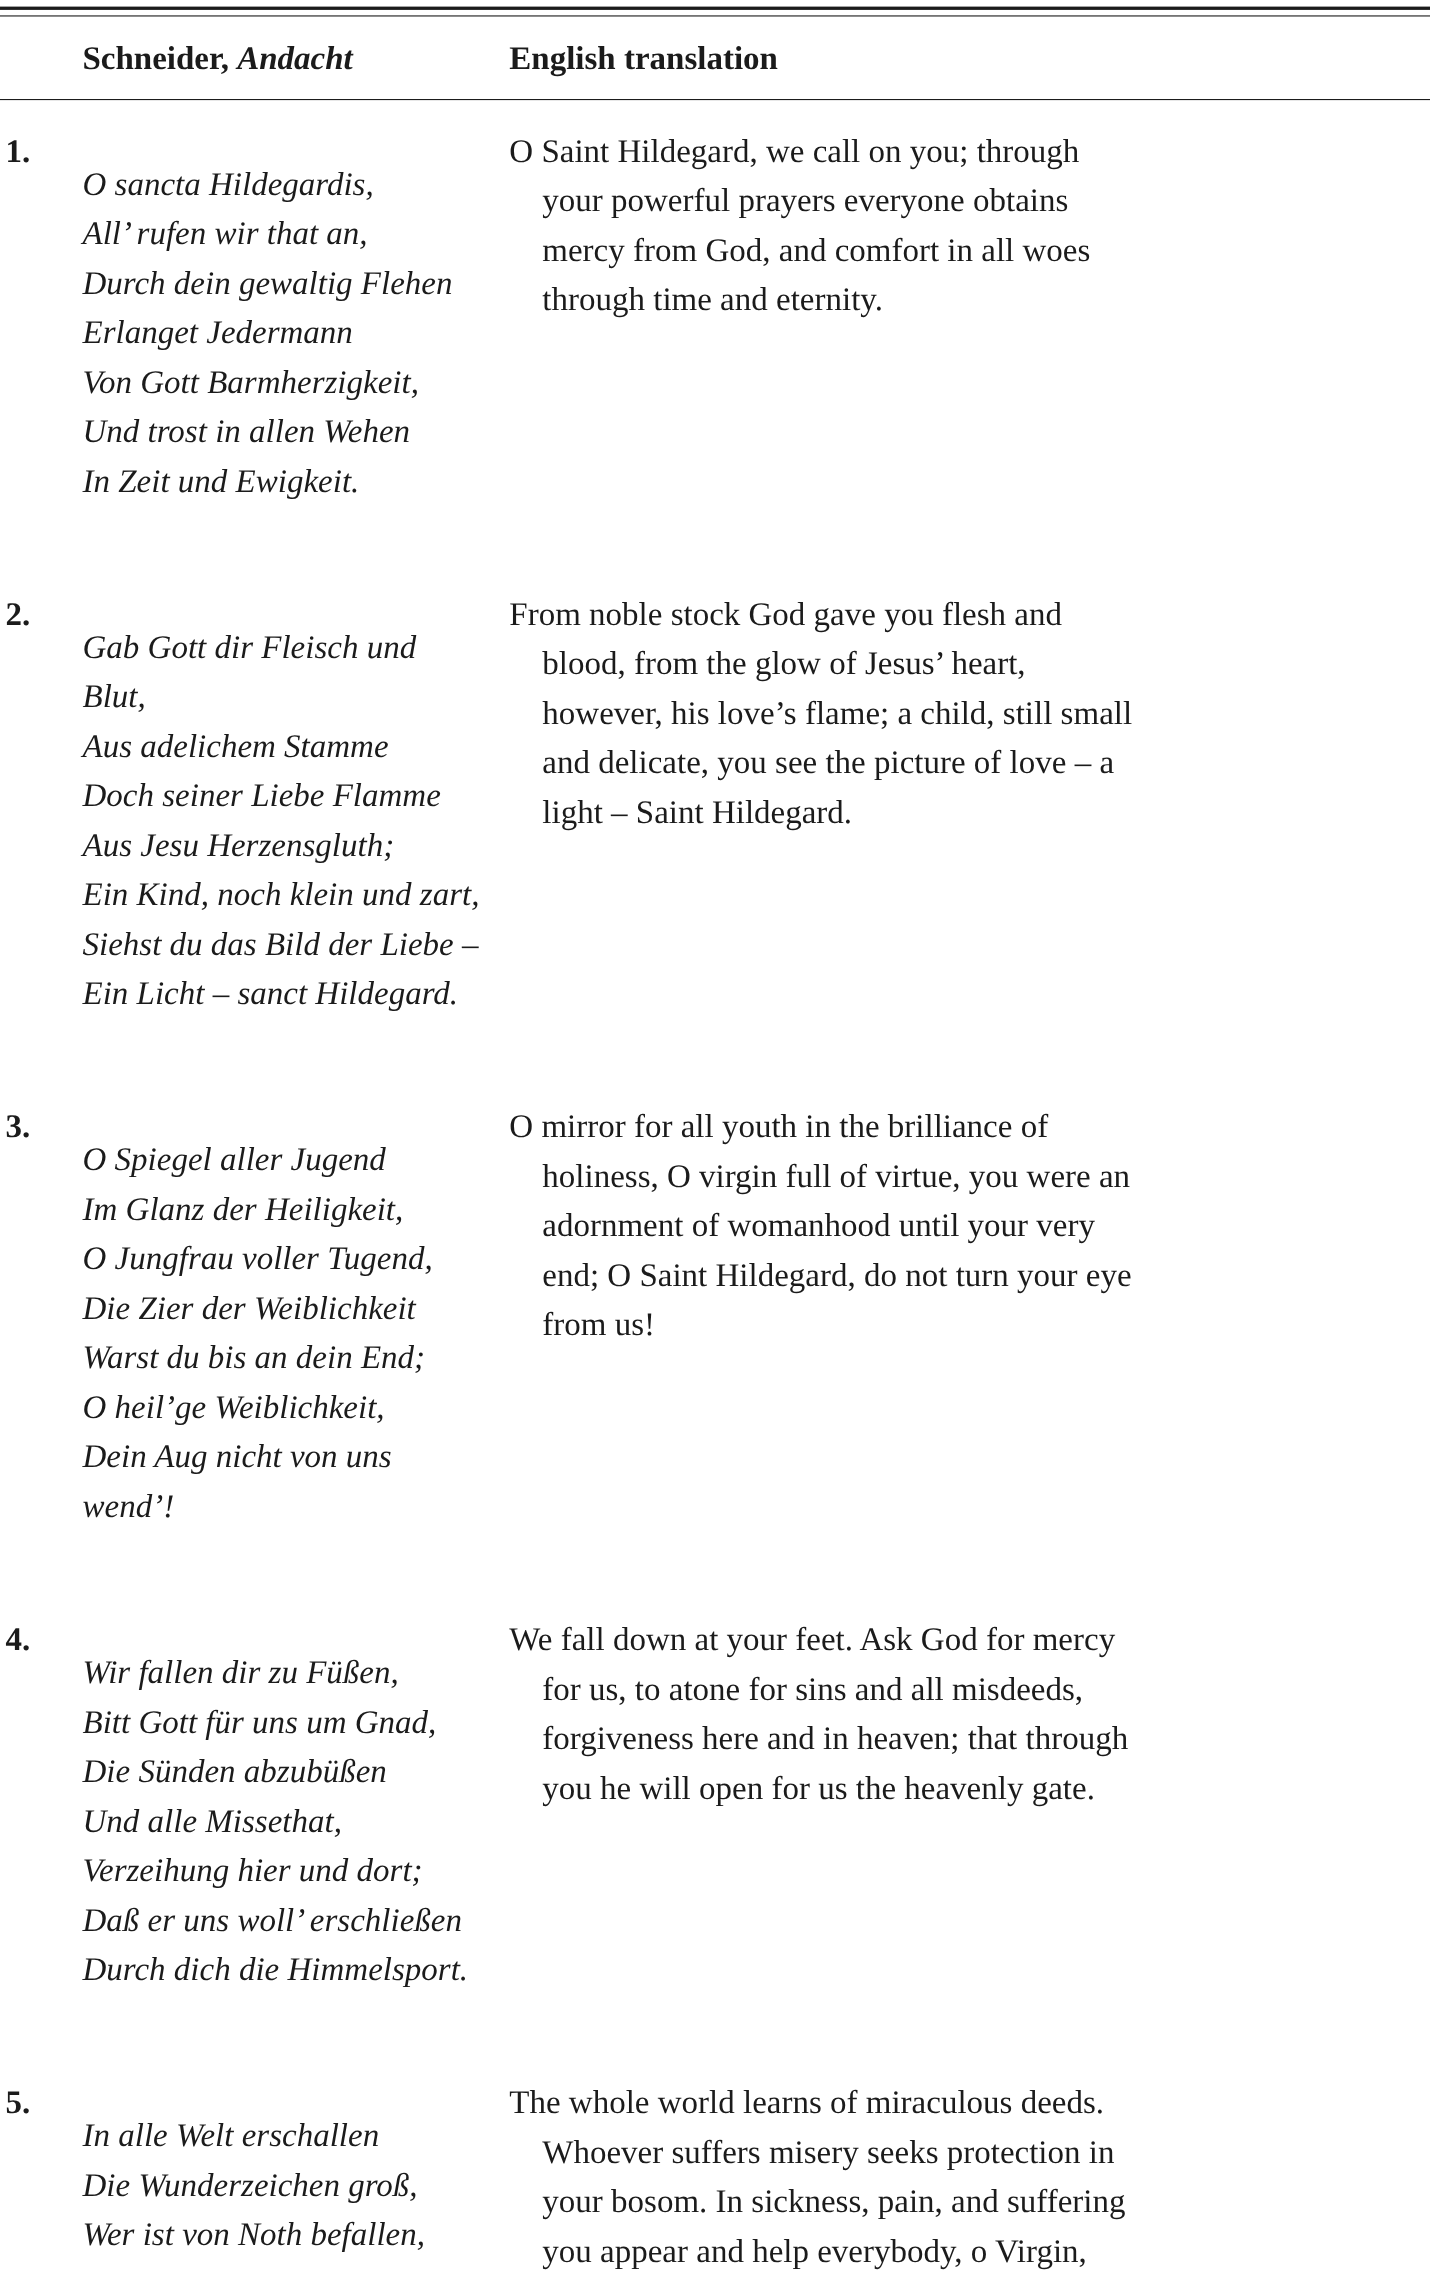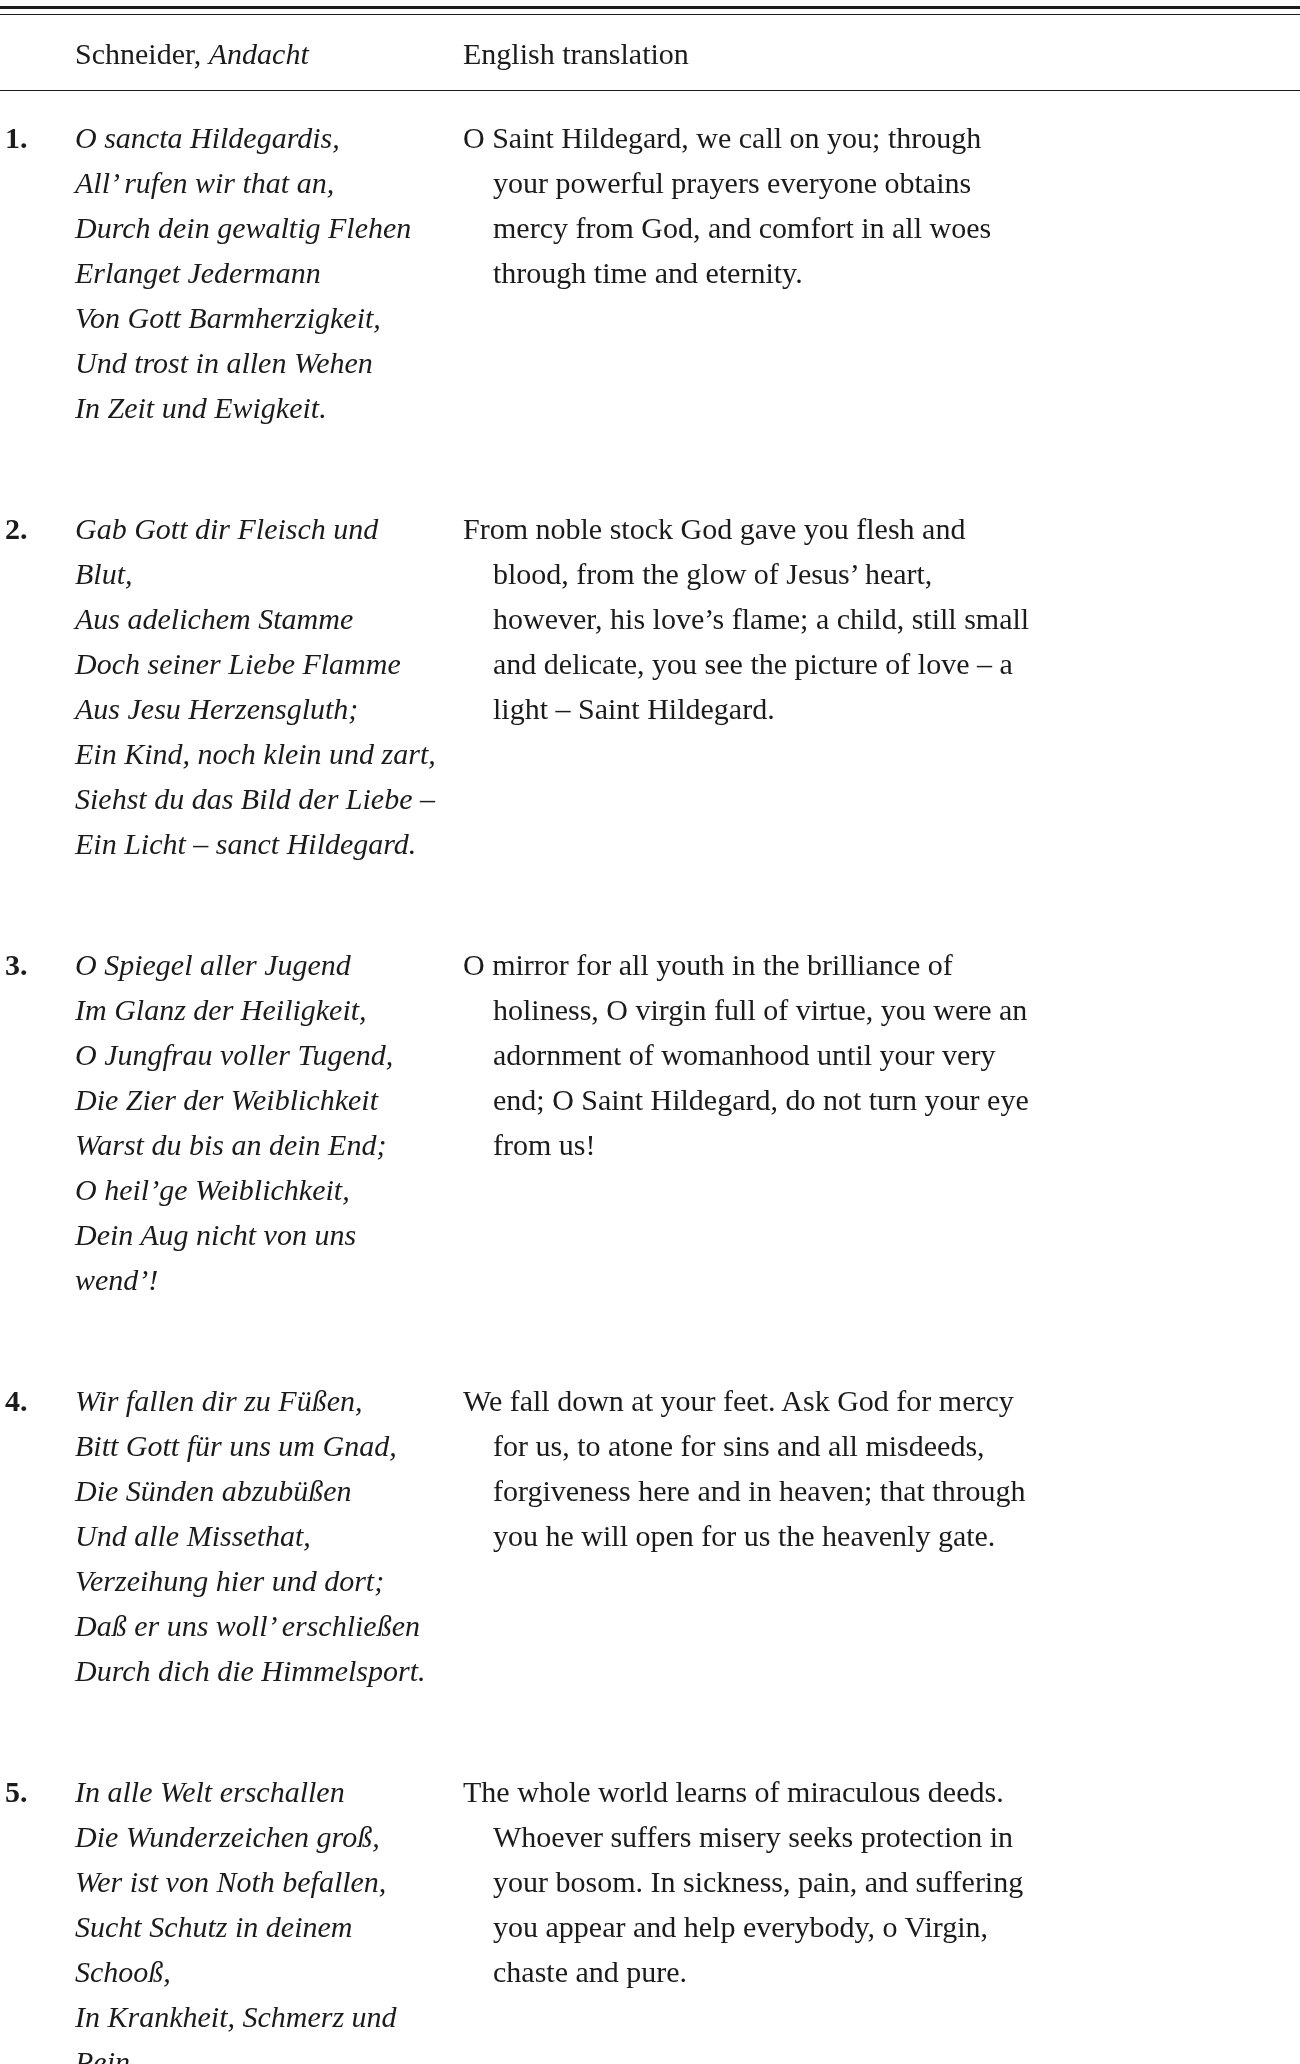--- a/index.html
+++ b/index.html
@@ -22,20 +22,21 @@
   .top-rule {
     margin-top: 6px;
     height: 5px;
     border-top: 3px solid #1b1b1b;
     border-bottom: 1.5px solid #1b1b1b;
   }
   .header-row {
     display: grid;
     grid-template-columns: 75px 388px 1fr;
     padding: 16px 0 14px 0;
+    font-weight: bold;
   }
   .header-cell {
     font-style: normal;
   }
   .header-cell .ital {
     font-style: italic;
   }
   .header-rule {
     height: 0;
     border-top: 1.5px solid #1b1b1b;
@@ -51,20 +52,21 @@
   .row:last-child {
     margin-bottom: 0;
   }
   .col-num {
     font-weight: bold;
     padding-left: 5px;
   }
   .col-german {
     font-style: italic;
     padding-right: 20px;
+    margin-top: 30px;
   }
   .col-english {
     max-width: 545px;
     padding-left: 30px;
     text-indent: -30px;  
   }
 </style>
 </head>
 <body>
 

